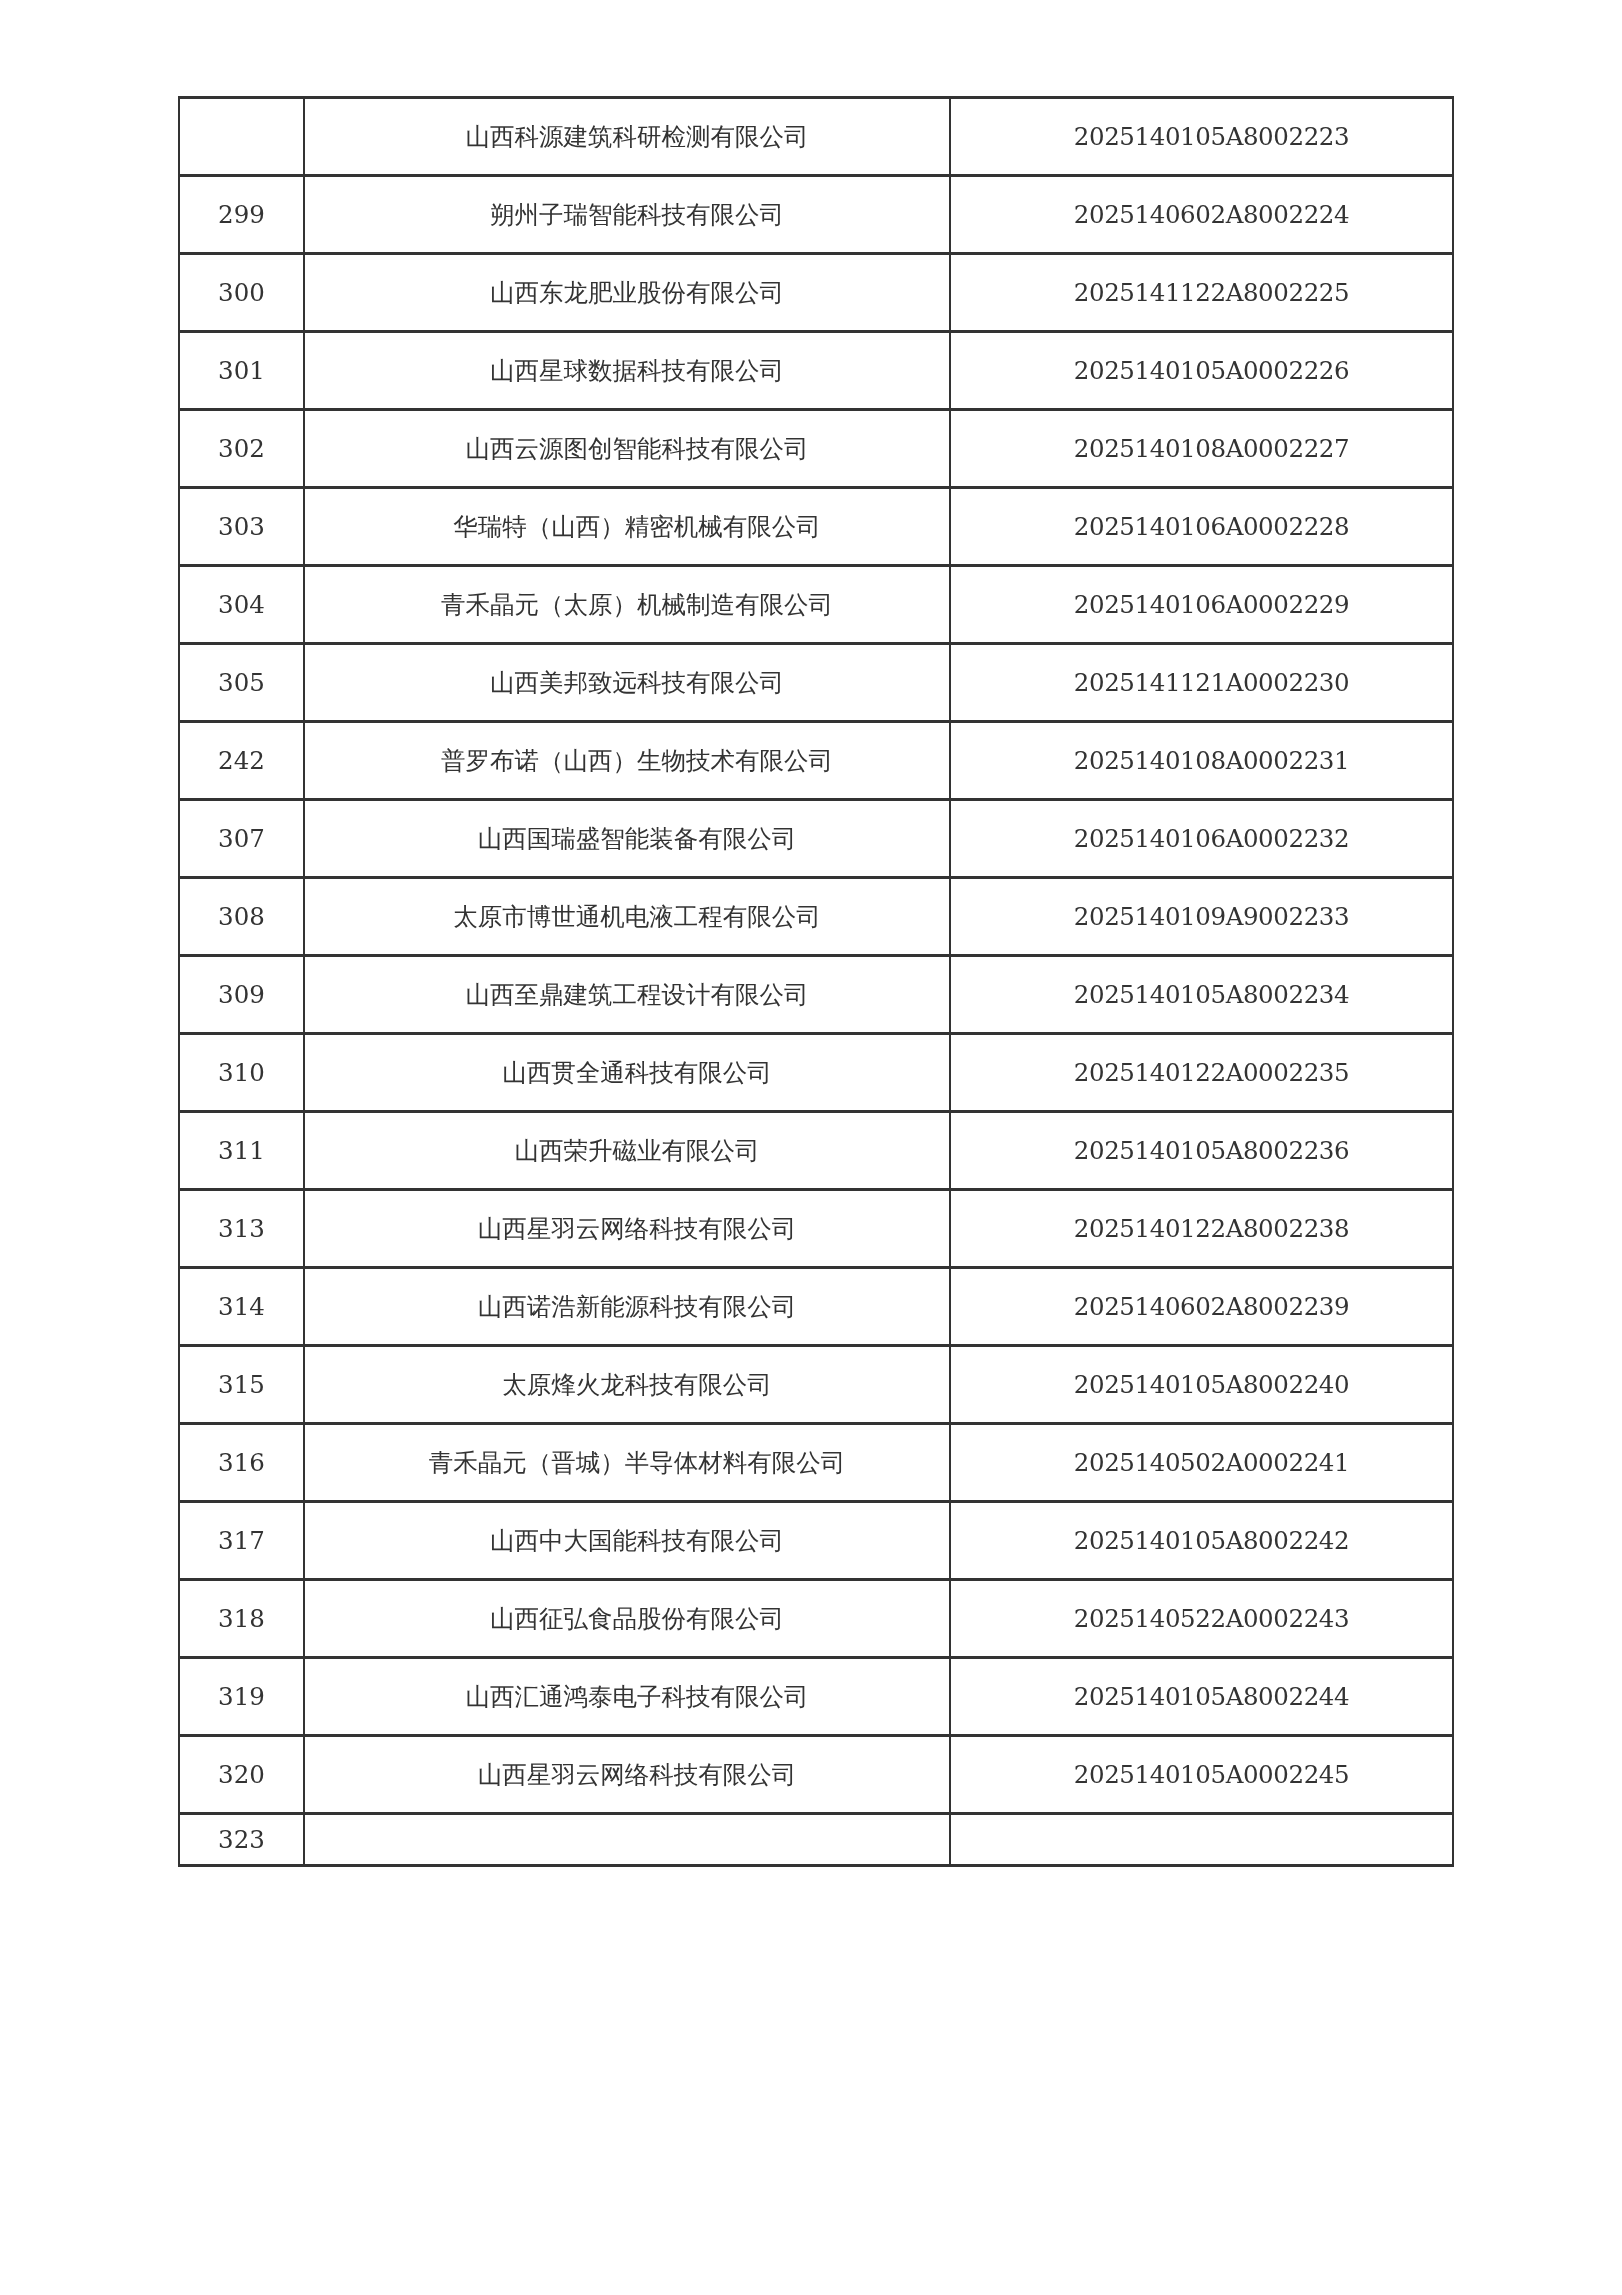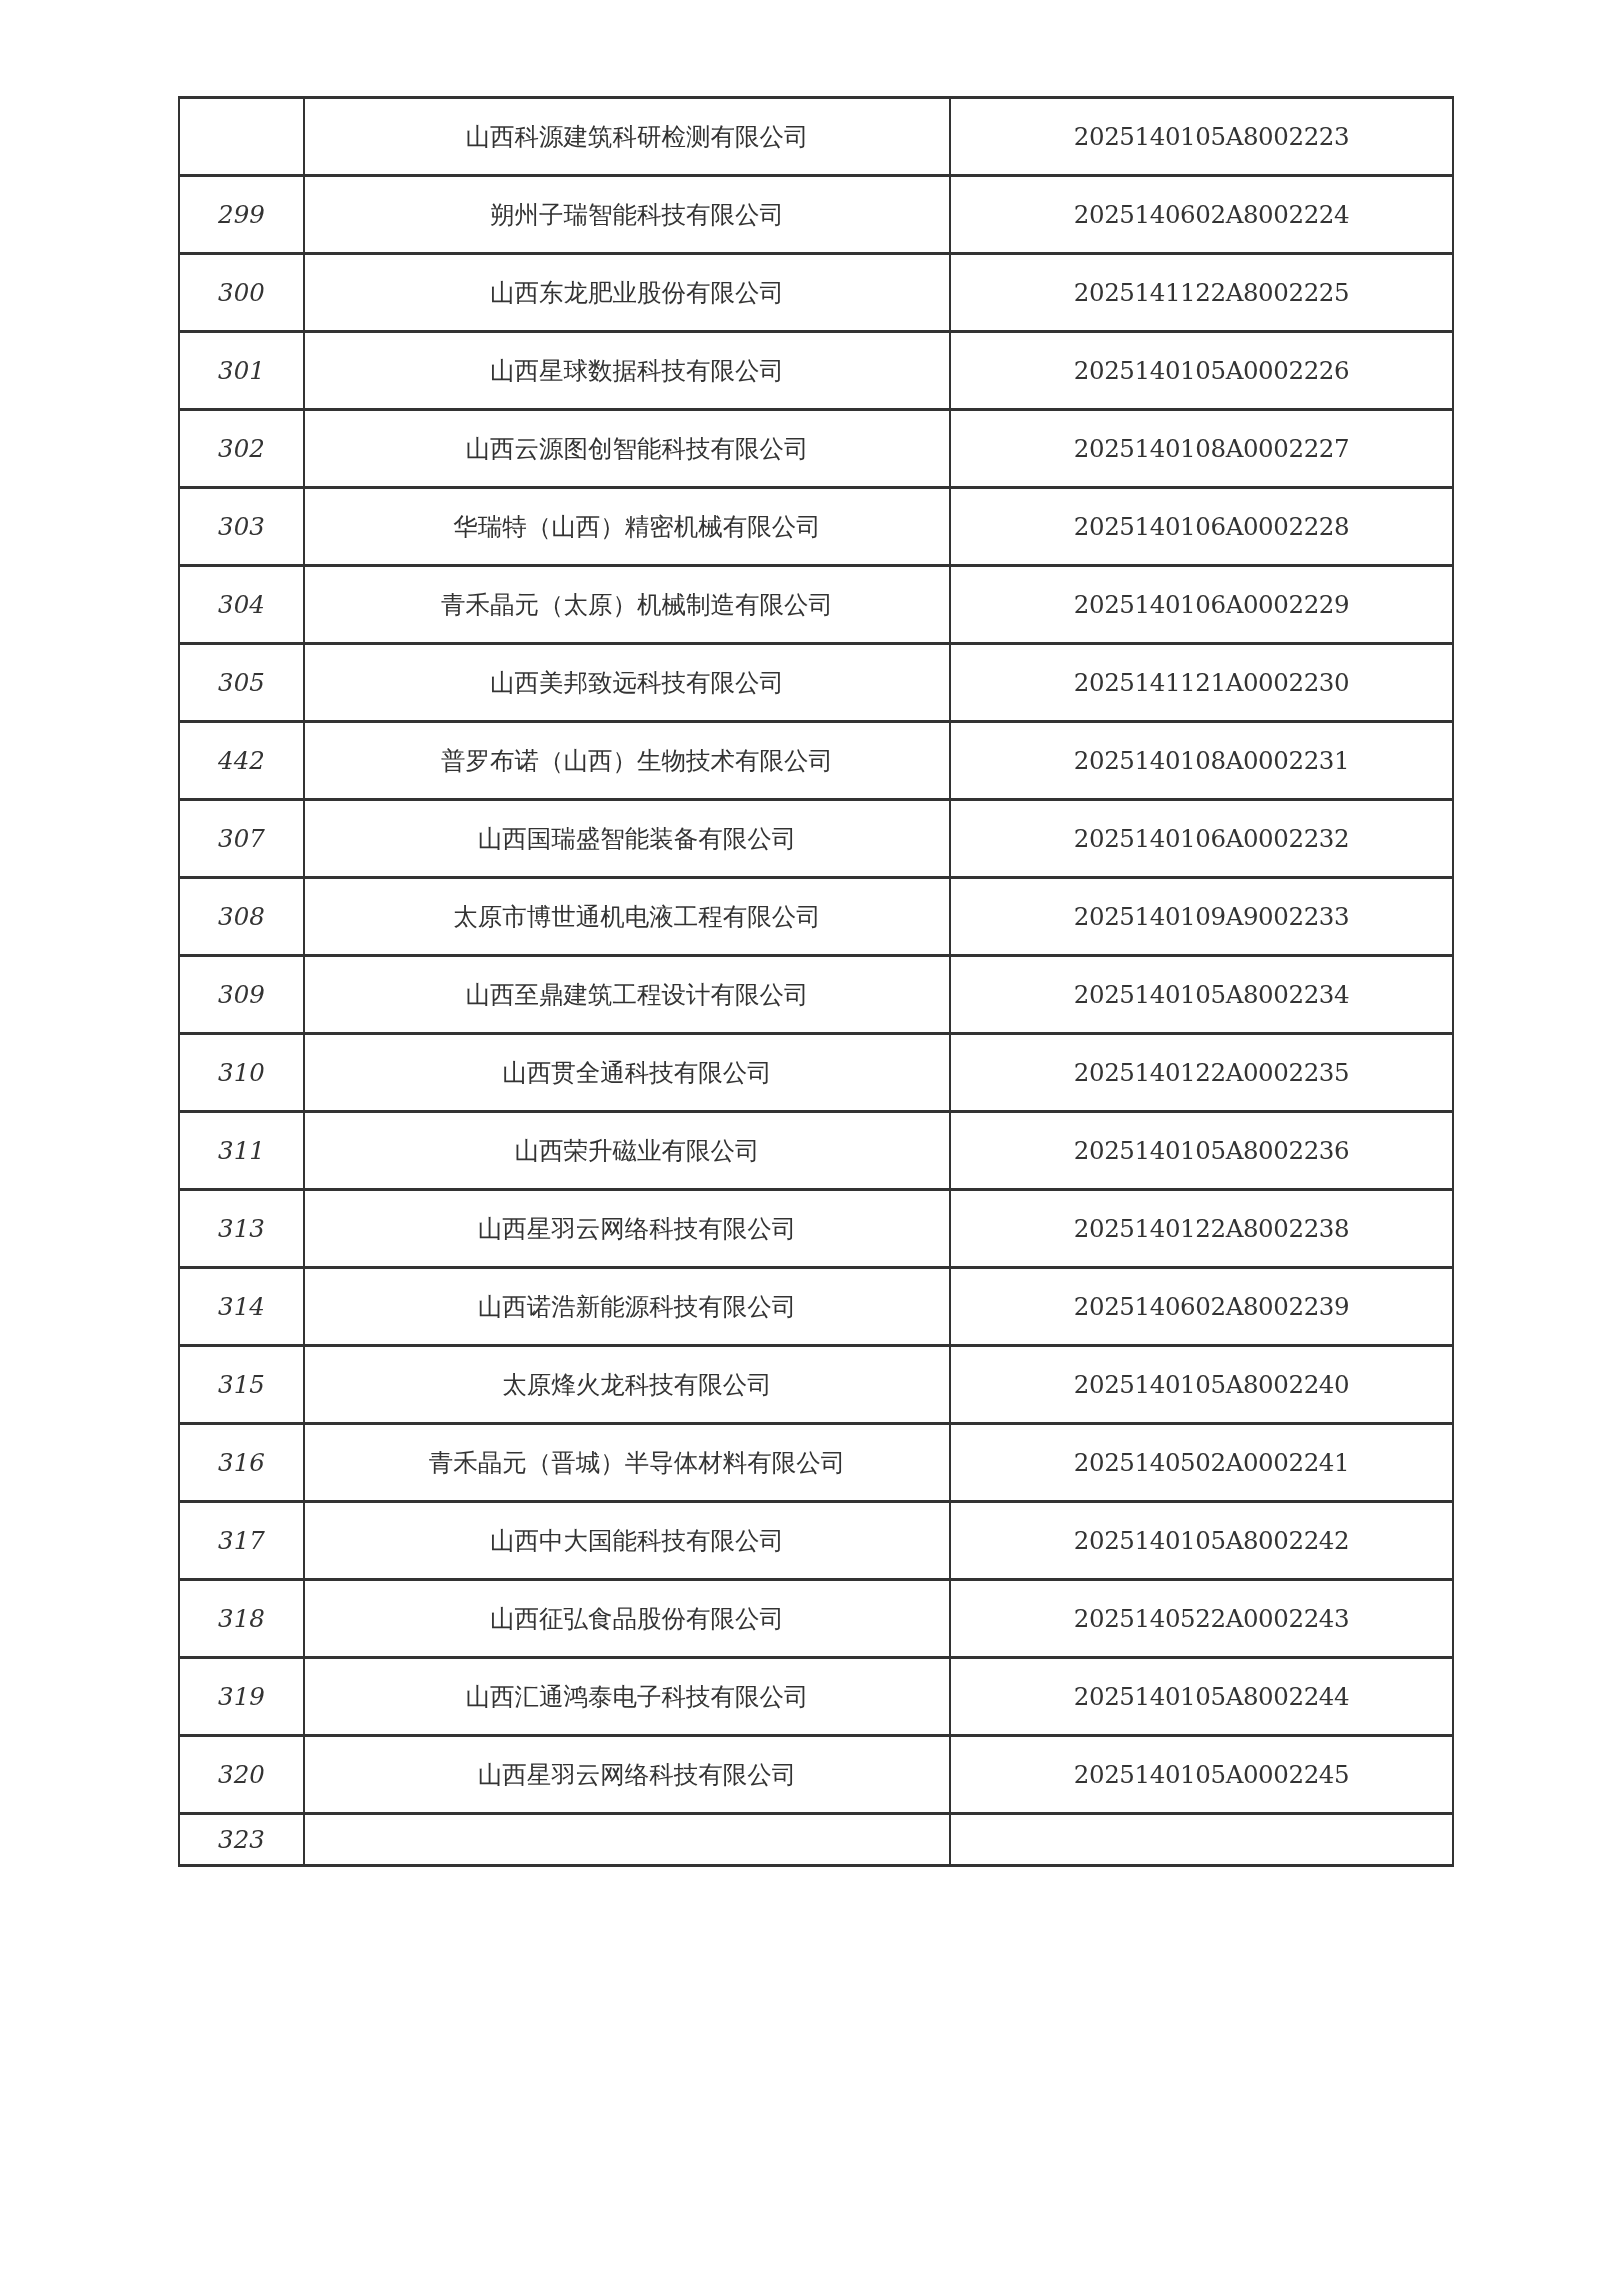--- a/index.html
+++ b/index.html
@@ -1,20 +1,20 @@
 <!DOCTYPE html>
 <html style="font-size:13.5px"><head>
 <meta charset="utf-8">
 <style>
   html, body { margin:0; padding:0; background:#ffffff; }
   body { width:1622px; height:2295px; position:relative; overflow:hidden;
          font-family:"DejaVu Serif","Liberation Serif",serif; color:#333333; }
   .tbl { position:absolute; left:178px; top:96px; border-collapse:collapse; table-layout:fixed; }
   .tbl td { border:3.4px solid #333333; padding:0; height:75px; font-size:24.5px; vertical-align:middle; white-space:nowrap; }
-  .tbl td.c-no { width:123px; text-align:center;font-style:italic; }
+  .tbl td.c-no { width:123px; text-align:center; }
   .tbl td.c-name { width:624px; padding-left:20px; text-align:center; }
   .tbl td.c-code { width:481px; padding-left:20px; text-align:center; font-family:"DejaVu Serif","Liberation Serif",serif; letter-spacing:-0.4px; }
   .tbl tr.last td { height:49px; }
   .tbl td { border-left-width:2.5px; border-right-width:2.5px; }
 </style>
 </head>
 <body>
 
 <table class="tbl">
   <tbody id="tbody">
@@ -52,21 +52,21 @@
         <td class="c-no">304</td>
         <td class="c-name">青禾晶元（太原）机械制造有限公司</td>
         <td class="c-code">2025140106A0002229</td>
       </tr>
       <tr>
         <td class="c-no">305</td>
         <td class="c-name">山西美邦致远科技有限公司</td>
         <td class="c-code">2025141121A0002230</td>
       </tr>
       <tr>
-        <td class="c-no">442</td>
+        <td class="c-no">242</td>
         <td class="c-name">普罗布诺（山西）生物技术有限公司</td>
         <td class="c-code">2025140108A0002231</td>
       </tr>
       <tr>
         <td class="c-no">307</td>
         <td class="c-name">山西国瑞盛智能装备有限公司</td>
         <td class="c-code">2025140106A0002232</td>
       </tr>
       <tr>
         <td class="c-no">308</td>

